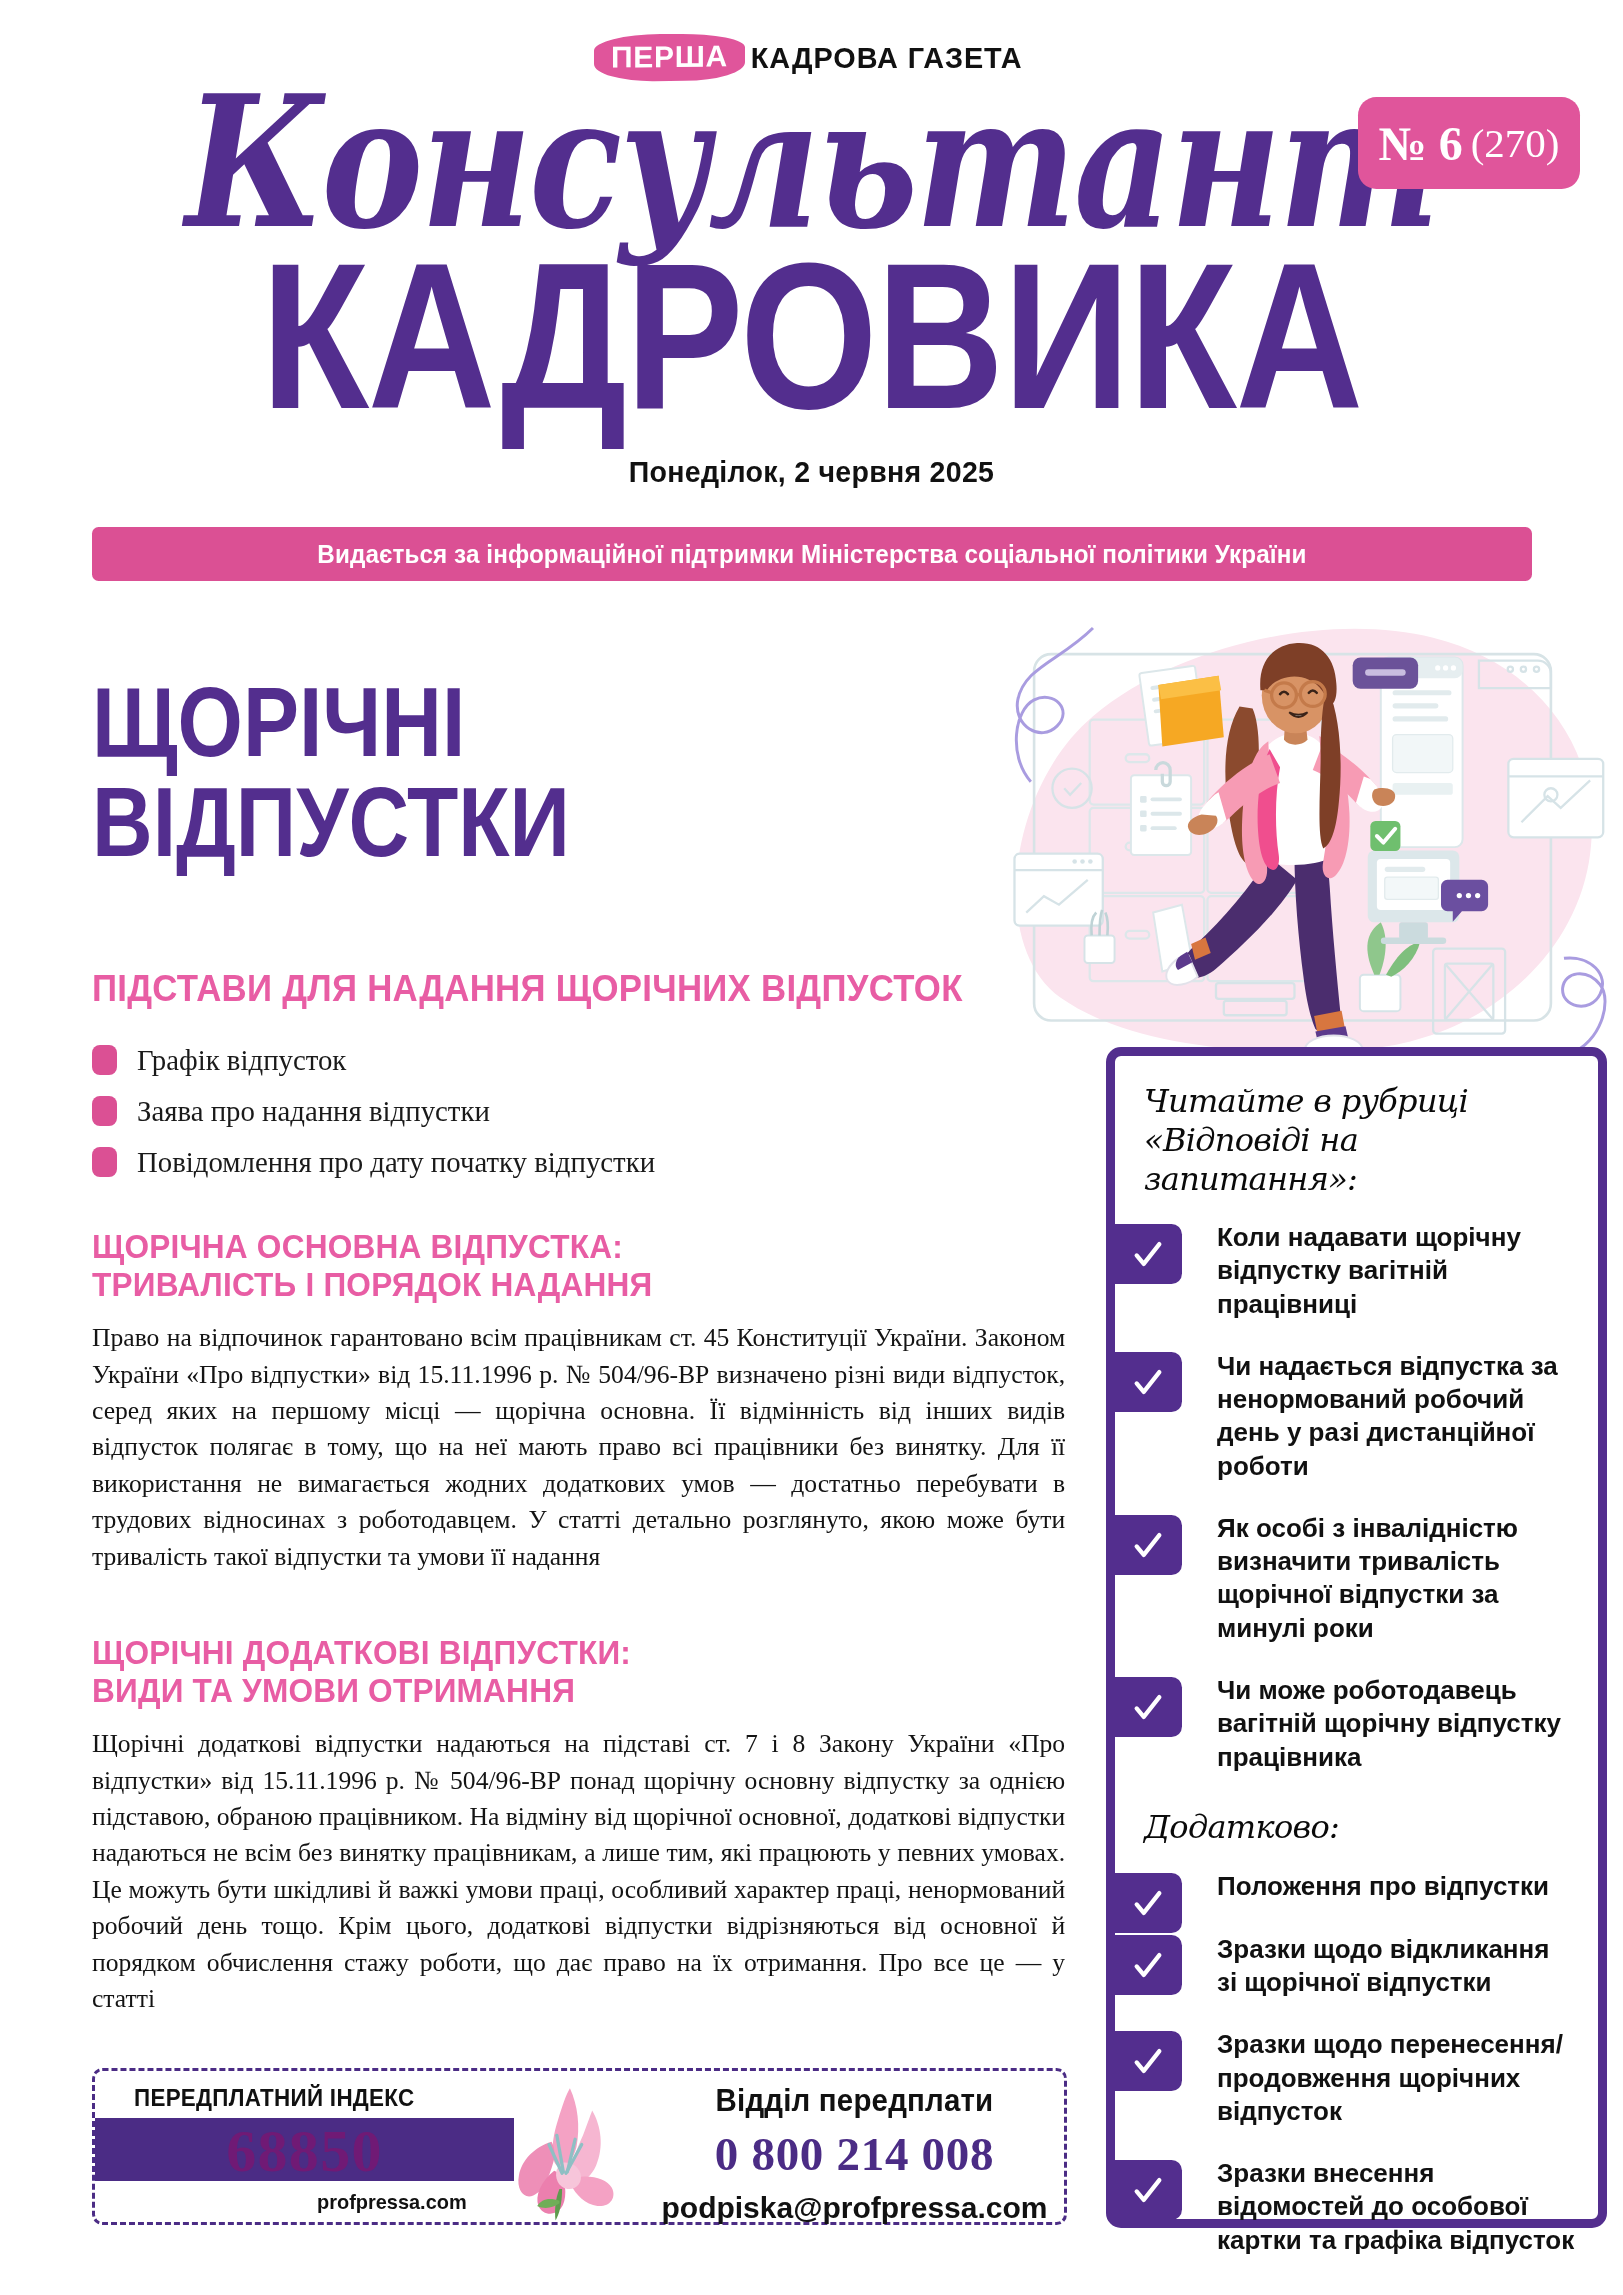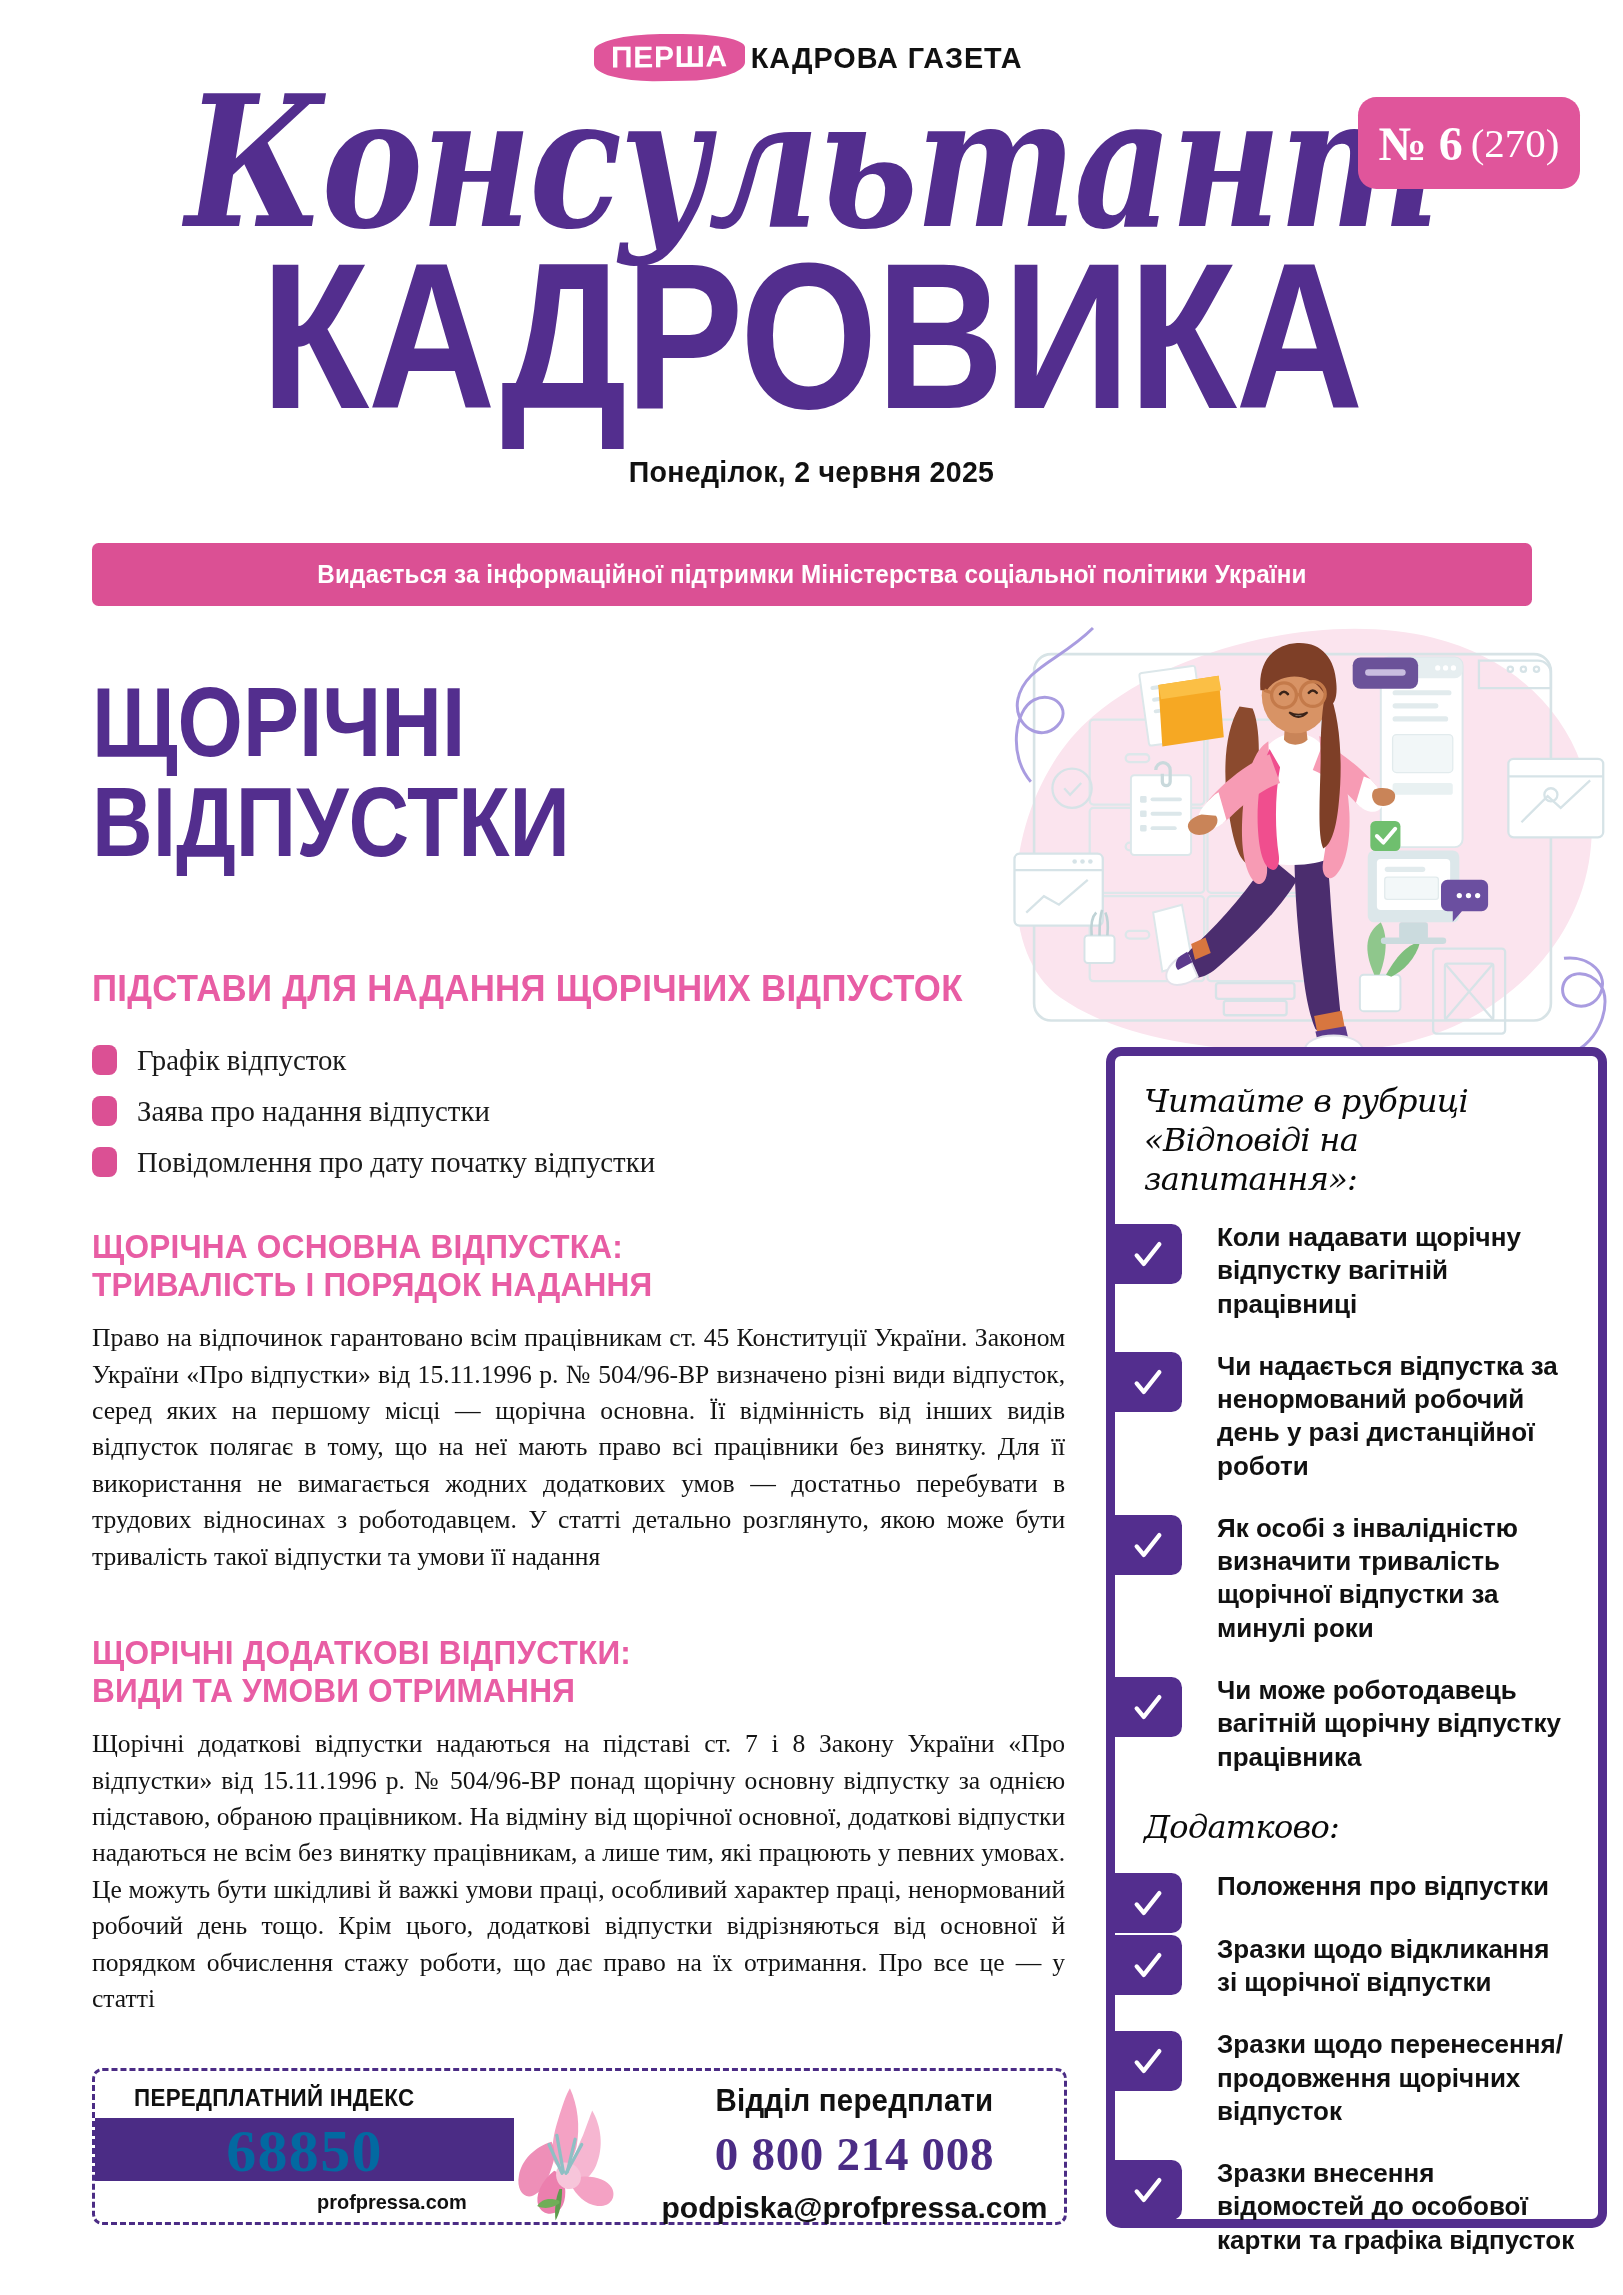--- a/index.html
+++ b/index.html
@@ -54,21 +54,21 @@
   .issue-badge .no{font-weight:700;font-size:48px;letter-spacing:0px;}
   .issue-badge .par{font-weight:400;font-size:41px;margin-left:7.9px;}
 
   .date-line{
     position:absolute;left:0;top:455px;width:1623px;text-align:center;
     color:#111;font-weight:700;font-size:30px;letter-spacing:0.3px;
     transform:scaleX(0.95);
   }
 
   .ministry-bar{
-    position:absolute;left:92px;top:543px;width:1440px;height:63px;
+    position:absolute;left:92px;top:527px;width:1440px;height:54px;
     background:#DB5094;border-radius:6.5px;
     display:flex;align-items:center;justify-content:center;
   }
   .ministry-bar span{
     color:#fff;font-weight:700;font-size:25px;letter-spacing:0.1px;
     transform:scaleX(0.97);
   }
 
   
   .illus{
@@ -153,21 +153,21 @@
     color:#111;font-weight:700;font-size:23.6px;letter-spacing:0.3px;
     transform:scaleX(0.95);transform-origin:left top;
   }
   .sub-idx-bar{
     position:absolute;left:0px;top:47px;width:419px;height:63px;
     background:#4B2C85;
   }
   .sub-idx-num{
     position:absolute;left:0;top:47px;width:419px;height:67px;
     display:flex;align-items:center;justify-content:center;
-    color:#0369a1;font-weight:700;font-size:60px;letter-spacing:1.3px;
+    color:#701a75;font-weight:700;font-size:60px;letter-spacing:1.3px;
     font-family:"Liberation Serif", serif;
   }
   .sub-site{
     position:absolute;left:222px;top:119px;
     color:#111;font-weight:700;font-size:21px;
     transform:scaleX(0.95);transform-origin:left top;
   }
   .flower{position:absolute;left:399px;top:7.9px;width:144px;height:144px;}
   .sub-right{position:absolute;left:550px;top:11.8px;width:419px;text-align:center;}
   .sub-dept{

